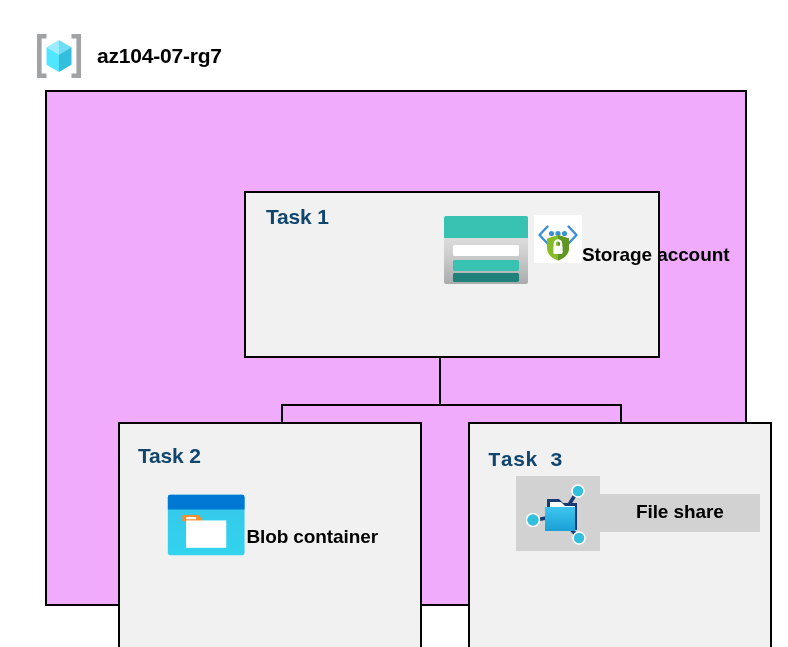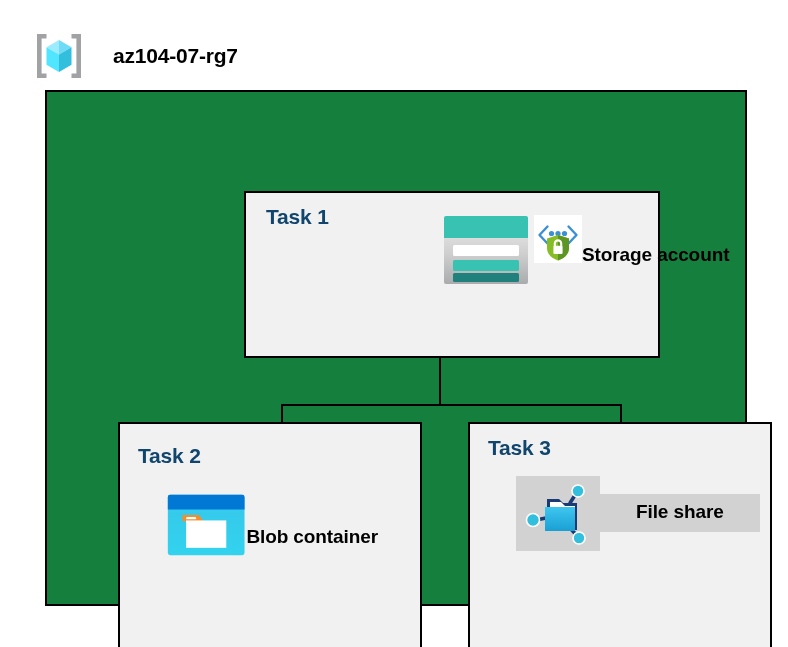--- a/index.html
+++ b/index.html
@@ -22,21 +22,21 @@
 
   
   #title-row {
     position: absolute;
     left: 33px;
     top: 30px;
     width: 420px;
     height: 52px;
     display: flex;
     align-items: center;
-    gap: 28px;
+    gap: 12px;
   }
   #rg-icon {
     width: 52px;
     height: 50px;
     flex: 0 0 auto;
     display: block;
   }
   #rg-title {
     font-size: 21px;
     font-weight: bold;
@@ -46,21 +46,21 @@
   }
 
   
   #rg-frame {
     position: absolute;
     left: 45px;
     top: 90px;
     width: 702px;
     height: 516px;
     border: 2px solid #000000;
-    background: #15803d;
+    background: #f0abfc;
     box-sizing: border-box;
   }
 
   
   .task-panel {
     position: absolute;
     background: #f1f1f1;
     border: 2px solid #000000;
     box-sizing: border-box;
   }
@@ -71,21 +71,21 @@
   .task-label {
     position: absolute;
     font-size: 21px;
     font-weight: bold;
     color: #10456e;
     letter-spacing: -0.2px;
     white-space: nowrap;
   }
   #task1-label { left: 20px; top: 12px; }
   #task2-label { left: 18px; top: 20px; }
-  #task3-label { left: 18px; top: 12px; }
+  #task3-label { left: 18px; top: 25px; font-family: Liberation Mono, monospace; }
 
   
   .node {
     position: absolute;
     display: flex;
     flex-direction: row;
     align-items: center;
   }
   .node-caption {
     font-size: 19px;

